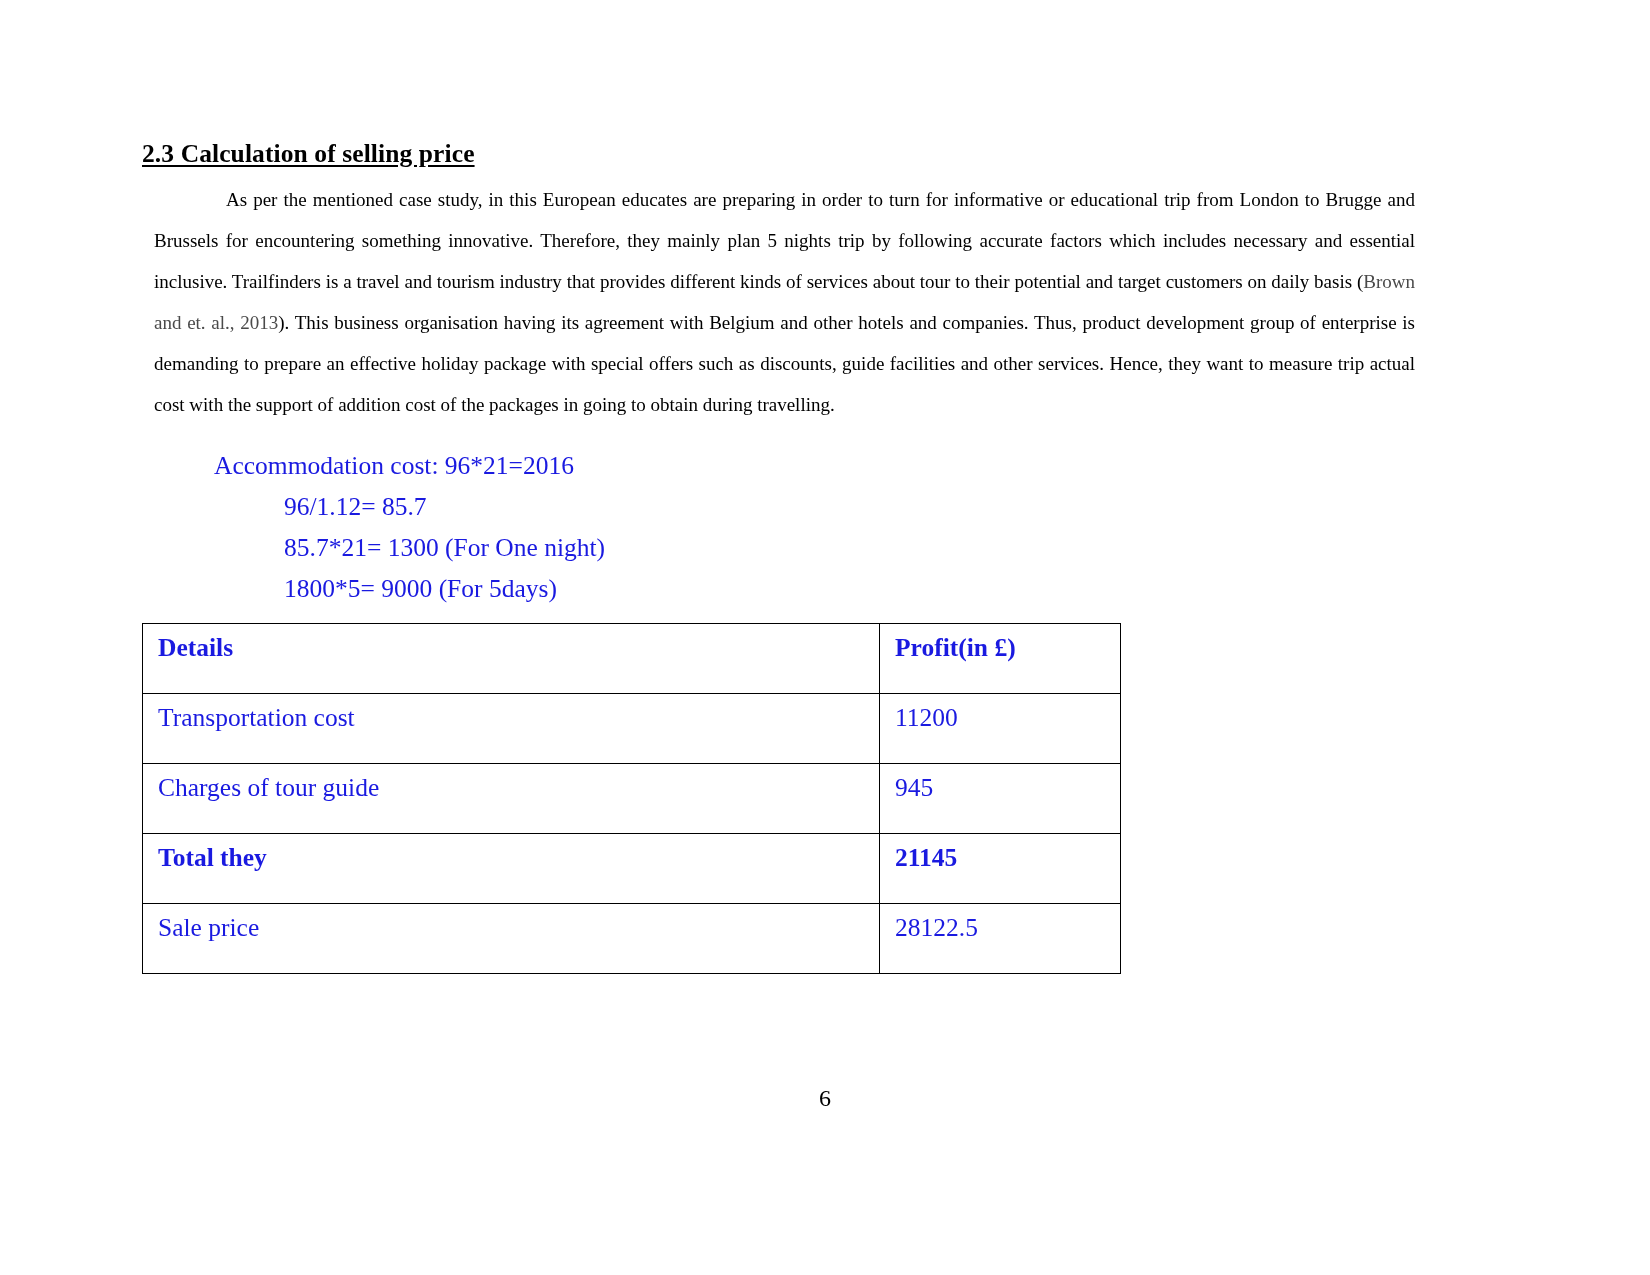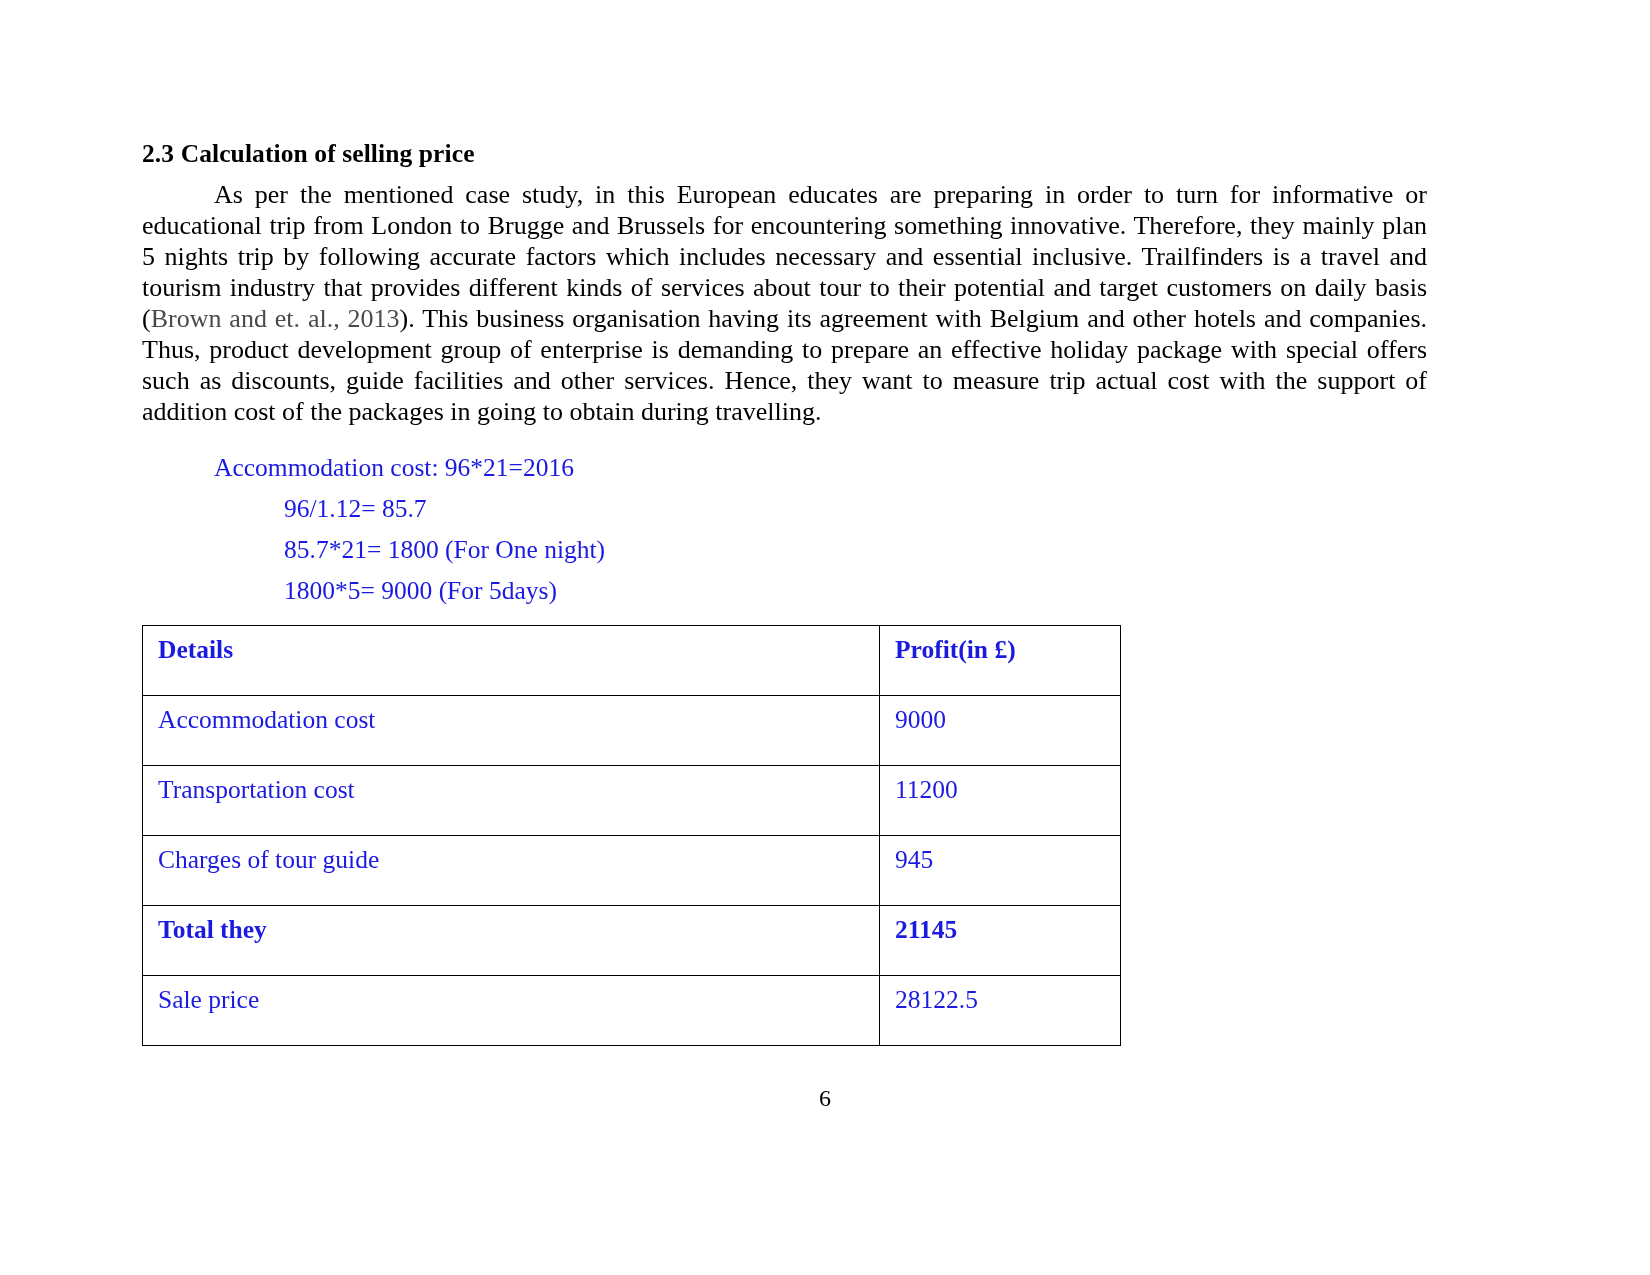--- a/index.html
+++ b/index.html
@@ -31,31 +31,32 @@
 
   
   .heading {
     font-size: 25.5px;
     line-height: 1.0;
     color: #000000;
     margin: 0 0 12px 0;
     letter-spacing: 0.1px;
   }
   .heading span.u {
+    text-decoration: underline;
     text-underline-offset: 3px;
   }
 
   
   .body-par {
-    font-size: 26px;
-    line-height: 31px;
+    font-size: 19px;
+    line-height: 41px;
     text-align: justify;
     text-justify: inter-word;
     text-indent: 72px;
-    margin: 0;
+    margin: 12px;
     color: #000000;
     hyphens: none;
   }
   .citation {
     color: #4a4a4a;
   }
 
   
   .calc-block {
     margin-top: 20px;
@@ -107,33 +108,29 @@
 
   <div class="content">
 
     <h2 class="heading"><span class="u">2.3 Calculation of selling price</span></h2>
 
     <p class="body-par"><span>As per the mentioned case study, in this European educates are preparing in order to turn for informative or educational trip from London to Brugge and Brussels for encountering something innovative. Therefore, they mainly plan 5 nights trip by following accurate factors which includes necessary and essential inclusive. Trailfinders is a travel and tourism industry that provides different kinds of services about tour to their potential and target customers on daily basis (</span><span class="citation">Brown and et. al., 2013</span><span>). This business organisation having its agreement with Belgium and other hotels and companies. Thus, product development group of enterprise is demanding to prepare an effective holiday package with special offers such as discounts, guide facilities and other services. Hence, they want to measure trip actual cost with the support of addition cost of the packages in going to obtain during travelling.</span></p>
 
     <div class="calc-block">
       <div class="calc-line lvl1">Accommodation cost: 96*21=2016</div>
       <div class="calc-line lvl2">96/1.12= 85.7</div>
-      <div class="calc-line lvl2">85.7*21= 1800 (For One night)</div>
+      <div class="calc-line lvl2">85.7*21= 1300 (For One night)</div>
       <div class="calc-line lvl2">1800*5= 9000 (For 5days)</div>
     </div>
 
     <table class="cost-table">
       <tbody>
         <tr class="header-row">
           <td class="col-details">Details</td>
           <td class="col-price">Profit(in £)</td>
-        </tr>
-        <tr>
-          <td class="col-details">Accommodation cost</td>
-          <td class="col-price">9000</td>
         </tr>
         <tr>
           <td class="col-details">Transportation cost</td>
           <td class="col-price">11200</td>
         </tr>
         <tr>
           <td class="col-details">Charges of tour guide</td>
           <td class="col-price">945</td>
         </tr>
         <tr class="total-row">

